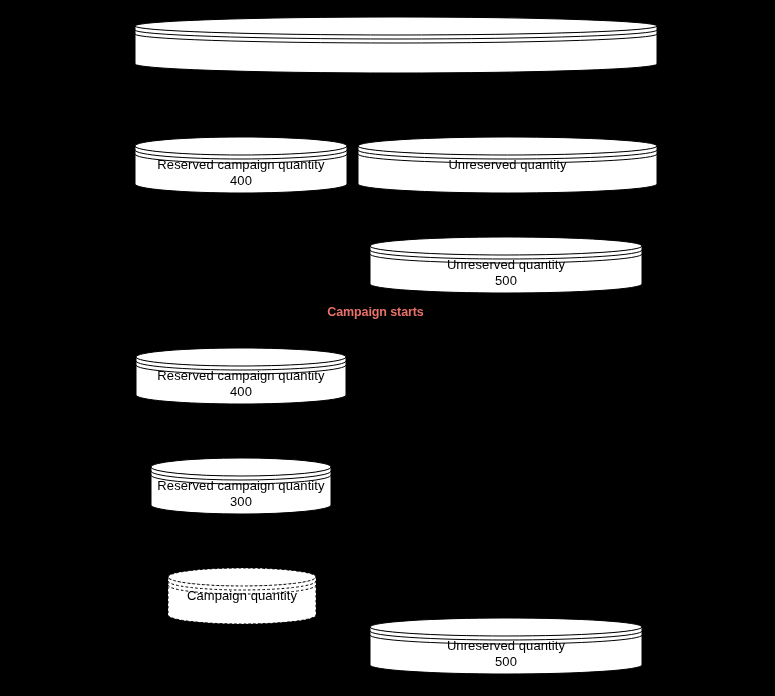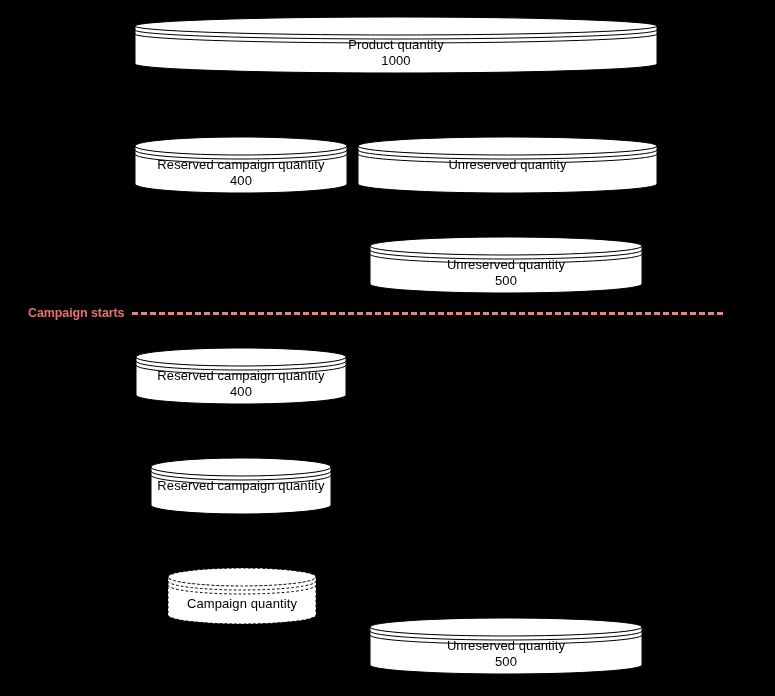--- a/index.html
+++ b/index.html
@@ -76,21 +76,20 @@
 
 <div id="stage">
     <div class="cyl" style="left: 135px; top: 17px; width: 522px; height: 56px;">
       <svg viewBox="0 0 522 56" preserveAspectRatio="none">
         <path d="M 0,9 A 261,9 0 0 0 522,9 L 522,47 A 261,9 0 0 1 0,47 Z" fill="#ffffff" stroke="none" stroke-width="1"></path>
         <path d="M 0,9 A 261,9 0 0 1 522,9 A 261,9 0 0 1 0,9 Z" fill="#ffffff" stroke="#000000" stroke-width="1"></path>
         <path d="M 0,13 A 261,9 0 0 0 522,13" fill="none" stroke="#000000" stroke-width="1"></path>
         <path d="M 0,17 A 261,9 0 0 0 522,17" fill="none" stroke="#000000" stroke-width="1"></path>
         <path d="M 0,9 L 0,47 A 261,9 0 0 0 522,47 L 522,9" fill="none" stroke="#000000" stroke-width="1"></path>
       </svg>
-      <div class="cyl-label" style="top: 20px;"><span>Product quantity</span><span class="l2">1000</span></div>
     </div>
     <div class="cyl" style="left: 135px; top: 137px; width: 212px; height: 56px;">
       <svg viewBox="0 0 212 56" preserveAspectRatio="none">
         <path d="M 0,9 A 106,9 0 0 0 212,9 L 212,47 A 106,9 0 0 1 0,47 Z" fill="#ffffff" stroke="none" stroke-width="1"></path>
         <path d="M 0,9 A 106,9 0 0 1 212,9 A 106,9 0 0 1 0,9 Z" fill="#ffffff" stroke="#000000" stroke-width="1"></path>
         <path d="M 0,13 A 106,9 0 0 0 212,13" fill="none" stroke="#000000" stroke-width="1"></path>
         <path d="M 0,17 A 106,9 0 0 0 212,17" fill="none" stroke="#000000" stroke-width="1"></path>
         <path d="M 0,9 L 0,47 A 106,9 0 0 0 212,47 L 212,9" fill="none" stroke="#000000" stroke-width="1"></path>
       </svg>
       <div class="cyl-label" style="top: 20px;"><span>Reserved campaign quantity</span><span class="l2">400</span></div>
@@ -126,39 +125,39 @@
       <div class="cyl-label" style="top: 20px;"><span>Reserved campaign quantity</span><span class="l2">400</span></div>
     </div>
     <div class="cyl" style="left: 151px; top: 458px; width: 180px; height: 56px;">
       <svg viewBox="0 0 180 56" preserveAspectRatio="none">
         <path d="M 0,9 A 90,9 0 0 0 180,9 L 180,47 A 90,9 0 0 1 0,47 Z" fill="#ffffff" stroke="none" stroke-width="1"></path>
         <path d="M 0,9 A 90,9 0 0 1 180,9 A 90,9 0 0 1 0,9 Z" fill="#ffffff" stroke="#000000" stroke-width="1"></path>
         <path d="M 0,13 A 90,9 0 0 0 180,13" fill="none" stroke="#000000" stroke-width="1"></path>
         <path d="M 0,17 A 90,9 0 0 0 180,17" fill="none" stroke="#000000" stroke-width="1"></path>
         <path d="M 0,9 L 0,47 A 90,9 0 0 0 180,47 L 180,9" fill="none" stroke="#000000" stroke-width="1"></path>
       </svg>
-      <div class="cyl-label" style="top: 20px;"><span>Reserved campaign quantity</span></div>
+      <div class="cyl-label" style="top: 20px;"><span>Reserved campaign quantity</span><span class="l2">300</span></div>
     </div>
     <div class="cyl" style="left: 168px; top: 568px; width: 148px; height: 56px;">
       <svg viewBox="0 0 148 56" preserveAspectRatio="none">
         <path d="M 0,9 A 74,9 0 0 0 148,9 L 148,47 A 74,9 0 0 1 0,47 Z" fill="#ffffff" stroke="none" stroke-width="1" stroke-dasharray="2.6,2.2"></path>
         <path d="M 0,9 A 74,9 0 0 1 148,9 A 74,9 0 0 1 0,9 Z" fill="#ffffff" stroke="#000000" stroke-width="1" stroke-dasharray="2.6,2.2"></path>
         <path d="M 0,13 A 74,9 0 0 0 148,13" fill="none" stroke="#000000" stroke-width="1" stroke-dasharray="2.6,2.2"></path>
         <path d="M 0,17 A 74,9 0 0 0 148,17" fill="none" stroke="#000000" stroke-width="1" stroke-dasharray="2.6,2.2"></path>
         <path d="M 0,9 L 0,47 A 74,9 0 0 0 148,47 L 148,9" fill="none" stroke="#000000" stroke-width="1" stroke-dasharray="2.6,2.2"></path>
       </svg>
-      <div class="cyl-label" style="top: 28px; text-align: center;"><span>Campaign quantity</span></div>
+      <div class="cyl-label" style="top: 20px; text-align: center;"><span>Campaign quantity</span></div>
     </div>
     <div class="cyl" style="left: 370px; top: 618px; width: 272px; height: 56px;">
       <svg viewBox="0 0 272 56" preserveAspectRatio="none">
         <path d="M 0,9 A 136,9 0 0 0 272,9 L 272,47 A 136,9 0 0 1 0,47 Z" fill="#ffffff" stroke="none" stroke-width="1"></path>
         <path d="M 0,9 A 136,9 0 0 1 272,9 A 136,9 0 0 1 0,9 Z" fill="#ffffff" stroke="#000000" stroke-width="1"></path>
         <path d="M 0,13 A 136,9 0 0 0 272,13" fill="none" stroke="#000000" stroke-width="1"></path>
         <path d="M 0,17 A 136,9 0 0 0 272,17" fill="none" stroke="#000000" stroke-width="1"></path>
         <path d="M 0,9 L 0,47 A 136,9 0 0 0 272,47 L 272,9" fill="none" stroke="#000000" stroke-width="1"></path>
       </svg>
       <div class="cyl-label" style="top: 20px;"><span>Unreserved quantity</span><span class="l2">500</span></div>
     </div>
-    <div class="divider" style="left: 28px; top: 305px; width: 695px; height: 16px;">
+    <div class="divider" style="left: 28px; top: 305px; width: 695px; height: 16px; flex-direction: column;">
       <span class="divider-label">Campaign starts</span>
       <span class="divider-line"></span>
     </div>
   </div>
 
 </body></html>

